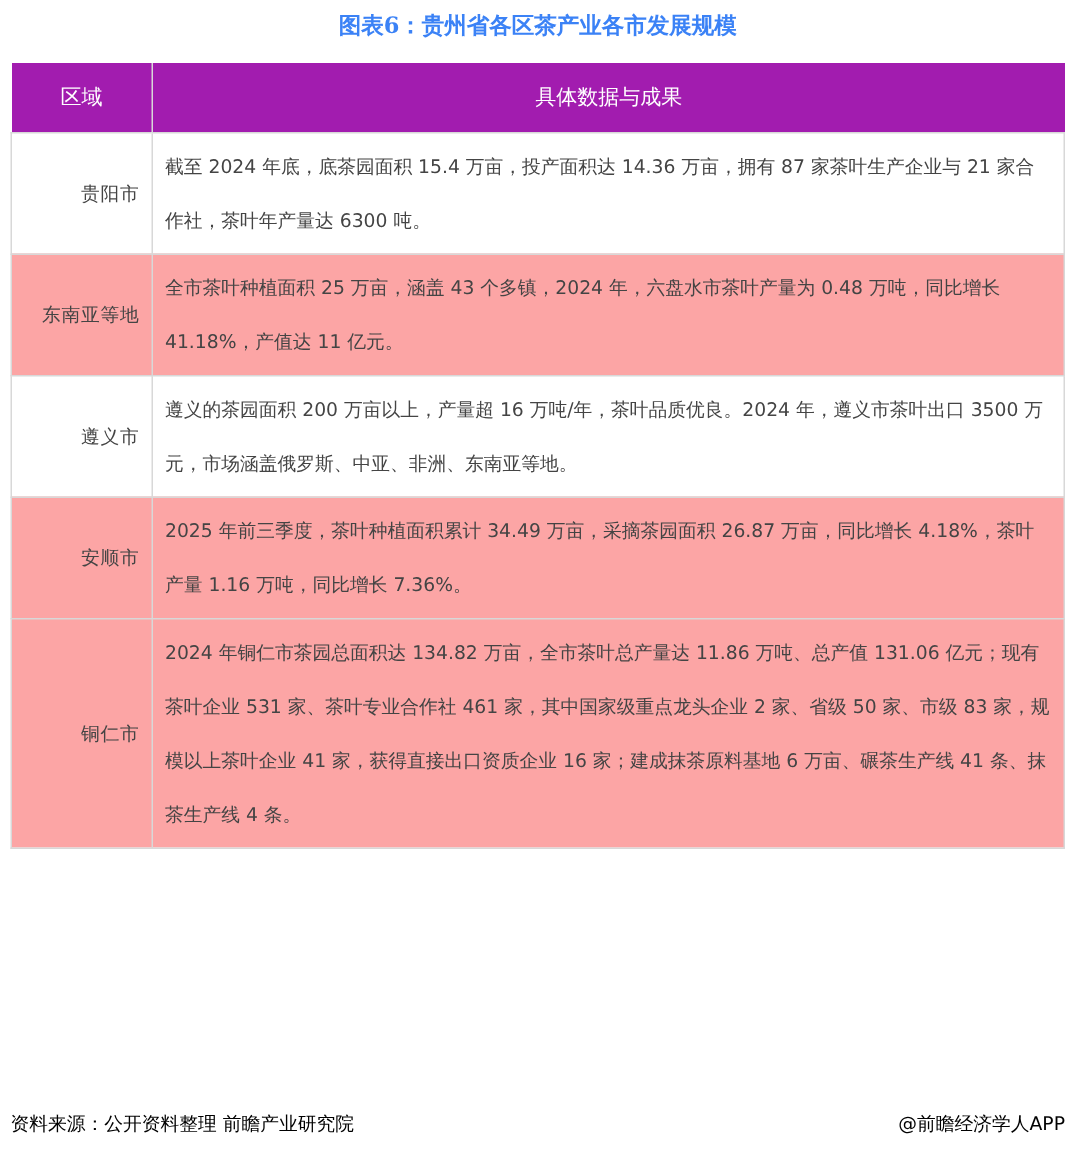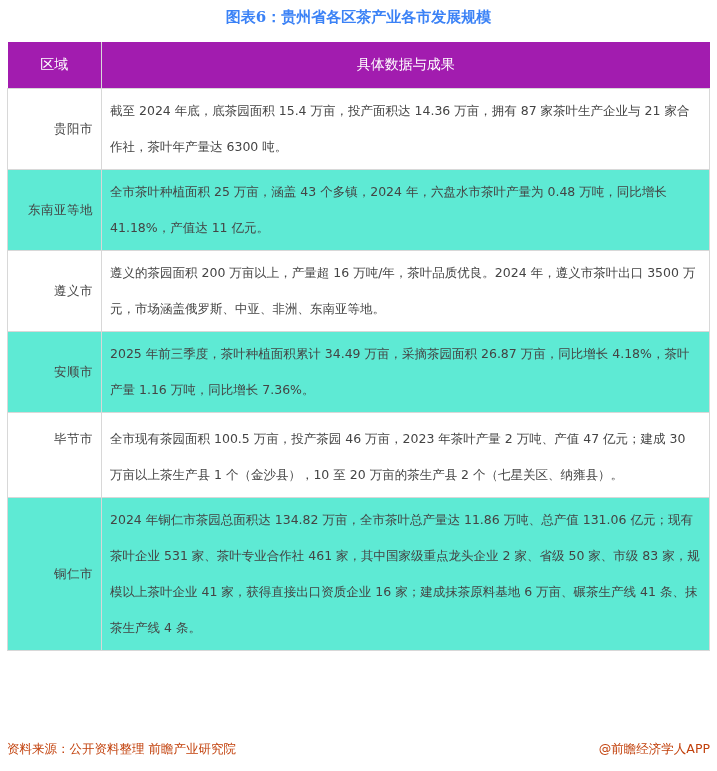--- a/index.html
+++ b/index.html
@@ -3,24 +3,24 @@
 <meta charset="utf-8">
 <style>
   * { box-sizing: border-box; margin: 0; padding: 0; }
   body { width: 717px; height: 771px; background: #ffffff; font-family: "DejaVu Sans", "Liberation Sans", sans-serif; color: #444444; position: relative; overflow: hidden; }
   .title { position: absolute; top: 8px; left: 0; width: 717px; text-align: center; font-size: 15px; font-weight: bold; color: #3b82f6; font-family: "DejaVu Serif", "Liberation Serif", serif; }
   table { position: absolute; top: 42px; left: 7px; width: 703px; border-collapse: collapse; table-layout: fixed; }
   th { background: #a21caf; color: #ffffff; font-weight: normal; font-size: 14px; height: 46px; border-right: 1px solid #d8d8d8; }
   th:last-child { border-right: none; margin-top: 45px; }
   td { font-size: 12.5px; line-height: 36px; vertical-align: middle; border: 1px solid #d8d8d8; padding: 4px 8px; }
   td.region { width: 94px; text-align: right; letter-spacing: 0.5px; }
-  tr.alt td { background: #5eead4; margin-top: 12px; }
+  tr.alt td { background: #fca5a5; margin-top: 12px; }
   tr.top td.region { vertical-align: top; padding-top: 8px; }
   tr.top td.detail { vertical-align: top; padding-top: 8px; }
-  .footer { position: absolute; top: 741px; left: 7px; width: 703px; font-size: 12.5px; color: #c2410c; display: flex; justify-content: space-between; align-items: flex-end; }
+  .footer { position: absolute; top: 741px; left: 7px; width: 703px; font-size: 12.5px; color: #000000; display: flex; justify-content: space-between; align-items: flex-end; }
 </style>
 </head>
 <body>
 
 <div class="title">图表6：贵州省各区茶产业各市发展规模</div>
 
 <table>
   <thead>
     <tr>
       <th style="width:94px">区域</th>
@@ -37,24 +37,20 @@
       <td class="detail">全市茶叶种植面积 25 万亩，涵盖 43 个多镇，2024 年，六盘水市茶叶产量为 0.48 万吨，同比增长 41.18%，产值达 11 亿元。</td>
     </tr>
     <tr style="height:63px">
       <td class="region">遵义市</td>
       <td class="detail">遵义的茶园面积 200 万亩以上，产量超 16 万吨/年，茶叶品质优良。2024 年，遵义市茶叶出口 3500 万元，市场涵盖俄罗斯、中亚、非洲、东南亚等地。</td>
     </tr>
     <tr class="alt" style="height:63px">
       <td class="region">安顺市</td>
       <td class="detail">2025 年前三季度，茶叶种植面积累计 34.49 万亩，采摘茶园面积 26.87 万亩，同比增长 4.18%，茶叶产量 1.16 万吨，同比增长 7.36%。</td>
     </tr>
-    <tr class="top" style="height:62px">
-      <td class="region">毕节市</td>
-      <td class="detail">全市现有茶园面积 100.5 万亩，投产茶园 46 万亩，2023 年茶叶产量 2 万吨、产值 47 亿元；建成 30 万亩以上茶生产县 1 个（金沙县），10 至 20 万亩的茶生产县 2 个（七星关区、纳雍县）。</td>
-    </tr>
     <tr class="alt" style="height:111px">
       <td class="region">铜仁市</td>
       <td class="detail">2024 年铜仁市茶园总面积达 134.82 万亩，全市茶叶总产量达 11.86 万吨、总产值 131.06 亿元；现有茶叶企业 531 家、茶叶专业合作社 461 家，其中国家级重点龙头企业 2 家、省级 50 家、市级 83 家，规模以上茶叶企业 41 家，获得直接出口资质企业 16 家；建成抹茶原料基地 6 万亩、碾茶生产线 41 条、抹茶生产线 4 条。</td>
     </tr>
   </tbody>
 </table>
 
 <div class="footer">
   <span>资料来源：公开资料整理 前瞻产业研究院</span>
   <span>@前瞻经济学人APP</span>

